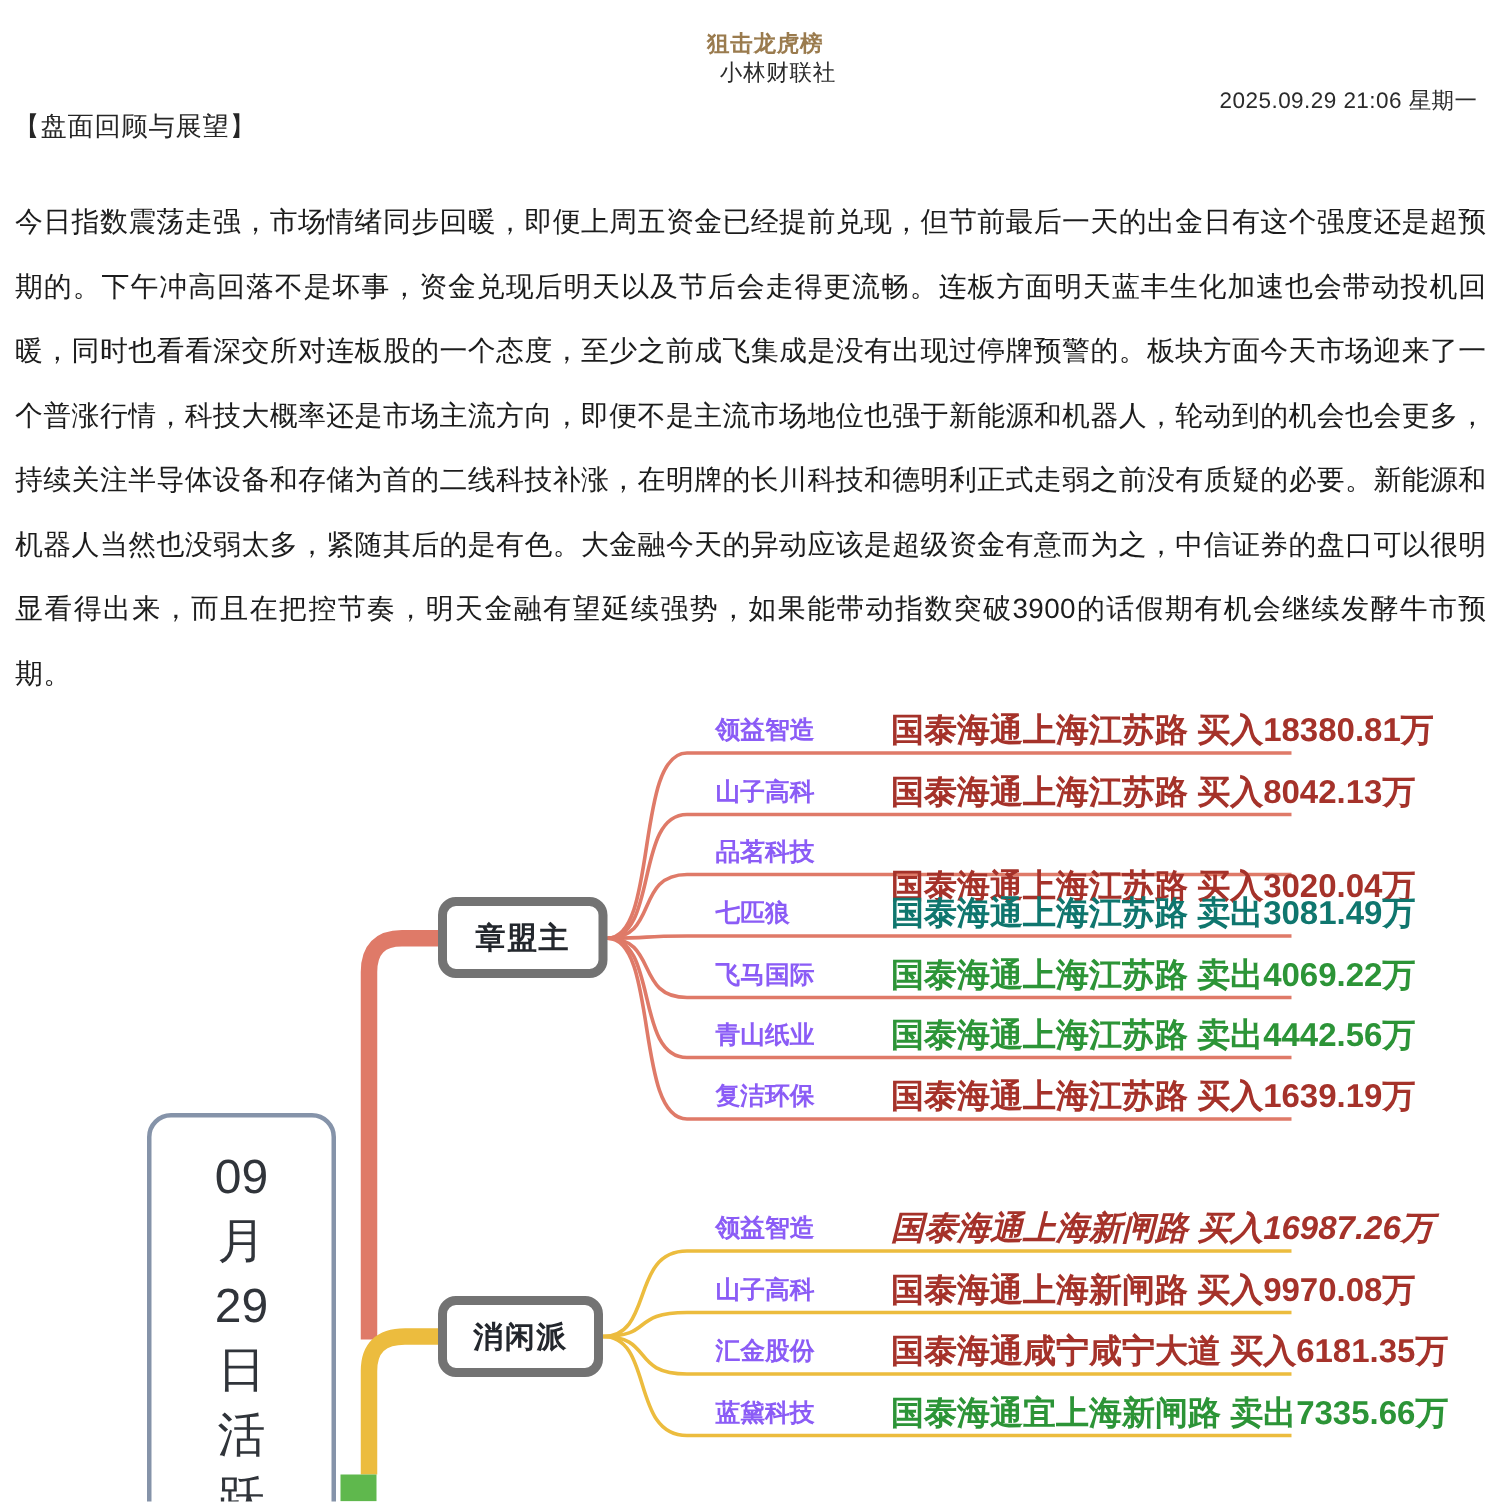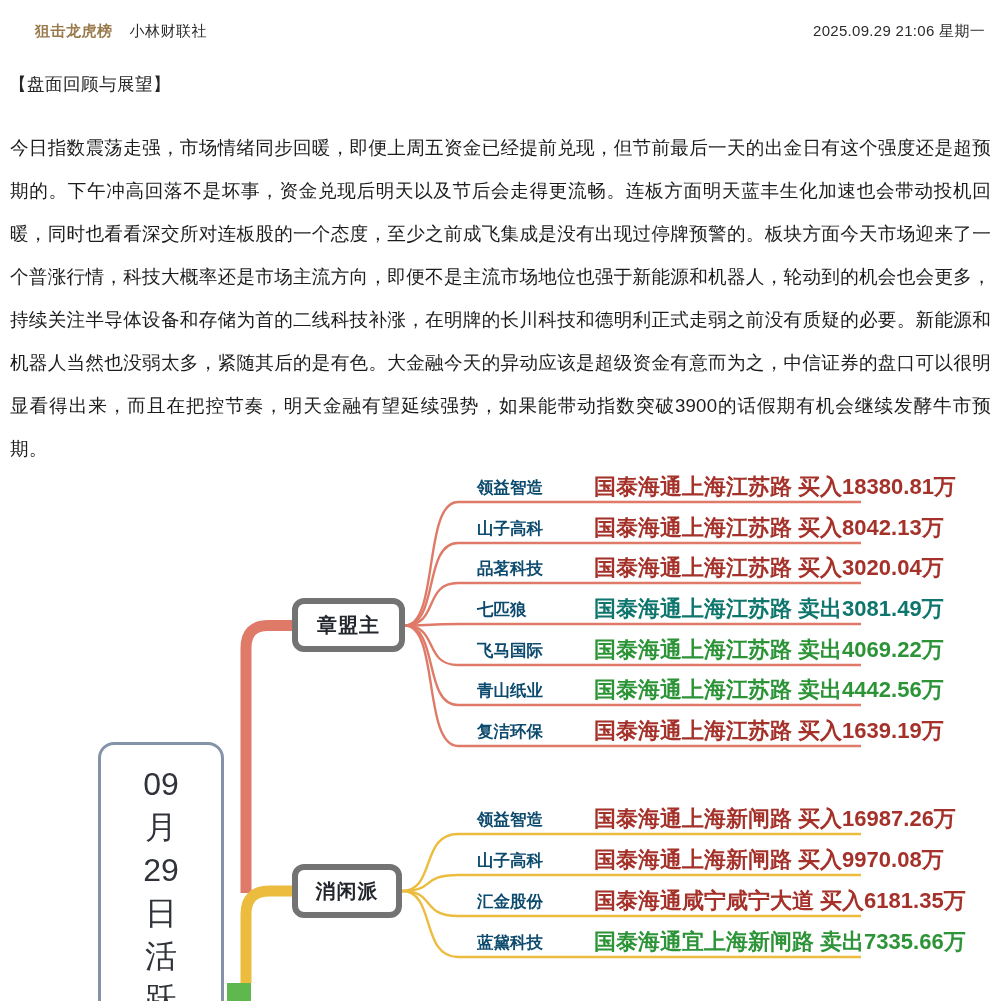--- a/index.html
+++ b/index.html
@@ -4,21 +4,21 @@
 <style>
   html,body{margin:0;padding:0;}
   body{
     width:1001px;height:1001px;overflow:hidden;background:#ffffff;
     font-family:"Liberation Sans","DejaVu Sans",sans-serif;
     position:relative;
   }
   #page{position:absolute;inset:0;background:#ffffff;overflow:hidden;}
 
   
-  .hdr{position:absolute;left:35px;right:16px;top:20px;height:22px;display:flex;align-items:center;}
+  .hdr{position:absolute;left:35px;right:16px;top:20px;height:22px;display:flex;align-items:center;flex-direction:column;}
   .hdr .brand{font-size:15px;font-weight:700;color:#9a7b4e;letter-spacing:.5px;}
   .hdr .source{font-size:15px;color:#2a2a2a;margin-left:17px;letter-spacing:.5px;}
   .hdr .dt{margin-left:auto;font-size:15px;color:#2b2b2b;letter-spacing:.3px;}
 
   
   .sec-title{position:absolute;left:9px;top:72px;font-size:17.5px;font-weight:500;color:#262626;letter-spacing:.5px;}
 
   
   .para{
     position:absolute;left:10px;top:126px;width:981px;
@@ -44,21 +44,21 @@
     background:#fff;border:3.5px solid #8593a9;border-radius:16px;
     box-sizing:border-box;z-index:3;
     display:flex;flex-direction:column;align-items:center;
     padding-top:18px;
   }
   .root-node .rc{
     font-size:32px;line-height:43px;color:#30343a;font-weight:500;text-align:center;
   }
 
   .row{position:absolute;height:26px;line-height:26px;z-index:2;white-space:nowrap;}
-  .row .name{position:absolute;left:21px;font-size:16.5px;font-weight:600;color:#0c4a6e;white-space:nowrap;}
+  .row .name{position:absolute;left:21px;font-size:16.5px;font-weight:600;color:#8b5cf6;white-space:nowrap;}
   .row .info{position:absolute;left:138px;font-size:22px;font-weight:700;white-space:nowrap;}
 </style>
 </head>
 <body>
 
 <div id="page">
 
   <div class="hdr">
     <span class="brand">狙击龙虎榜</span>
     <span class="source">小林财联社</span>
@@ -112,41 +112,41 @@
         <div class="row" style="left: 456px; top: 473.5px;">
           <span class="name">领益智造</span>
           <span class="info" style="color: rgb(165, 50, 42);">国泰海通上海江苏路 买入18380.81万</span>
         </div>
         <div class="row" style="left: 456px; top: 514.5px;">
           <span class="name">山子高科</span>
           <span class="info" style="color: rgb(165, 50, 42);">国泰海通上海江苏路 买入8042.13万</span>
         </div>
         <div class="row" style="left: 456px; top: 554.5px;">
           <span class="name">品茗科技</span>
-          <span class="info" style="color: rgb(165, 50, 42);">国泰海通上海江苏路 买入3020.04万</span>
+          <span class="info" style="color: rgb(165, 50, 42); margin-top: 23px;">国泰海通上海江苏路 买入3020.04万</span>
         </div>
         <div class="row" style="left: 456px; top: 595.5px;">
           <span class="name">七匹狼</span>
           <span class="info" style="color: #0f766e;">国泰海通上海江苏路 卖出3081.49万</span>
         </div>
         <div class="row" style="left: 456px; top: 636.5px;">
           <span class="name">飞马国际</span>
           <span class="info" style="color: rgb(44, 148, 55);">国泰海通上海江苏路 卖出4069.22万</span>
         </div>
         <div class="row" style="left: 456px; top: 676.5px;">
           <span class="name">青山纸业</span>
           <span class="info" style="color: rgb(44, 148, 55);">国泰海通上海江苏路 卖出4442.56万</span>
         </div>
         <div class="row" style="left: 456px; top: 717.5px;">
           <span class="name">复洁环保</span>
           <span class="info" style="color: rgb(165, 50, 42);">国泰海通上海江苏路 买入1639.19万</span>
         </div>
         <div class="row" style="left: 456px; top: 805.5px;">
           <span class="name">领益智造</span>
-          <span class="info" style="color: rgb(165, 50, 42);">国泰海通上海新闸路 买入16987.26万</span>
+          <span class="info" style="color: rgb(165, 50, 42); font-style: italic;">国泰海通上海新闸路 买入16987.26万</span>
         </div>
         <div class="row" style="left: 456px; top: 846.5px;">
           <span class="name">山子高科</span>
           <span class="info" style="color: rgb(165, 50, 42);">国泰海通上海新闸路 买入9970.08万</span>
         </div>
         <div class="row" style="left: 456px; top: 887.5px;">
           <span class="name">汇金股份</span>
           <span class="info" style="color: rgb(165, 50, 42);">国泰海通咸宁咸宁大道 买入6181.35万</span>
         </div>
         <div class="row" style="left: 456px; top: 928.5px;">

